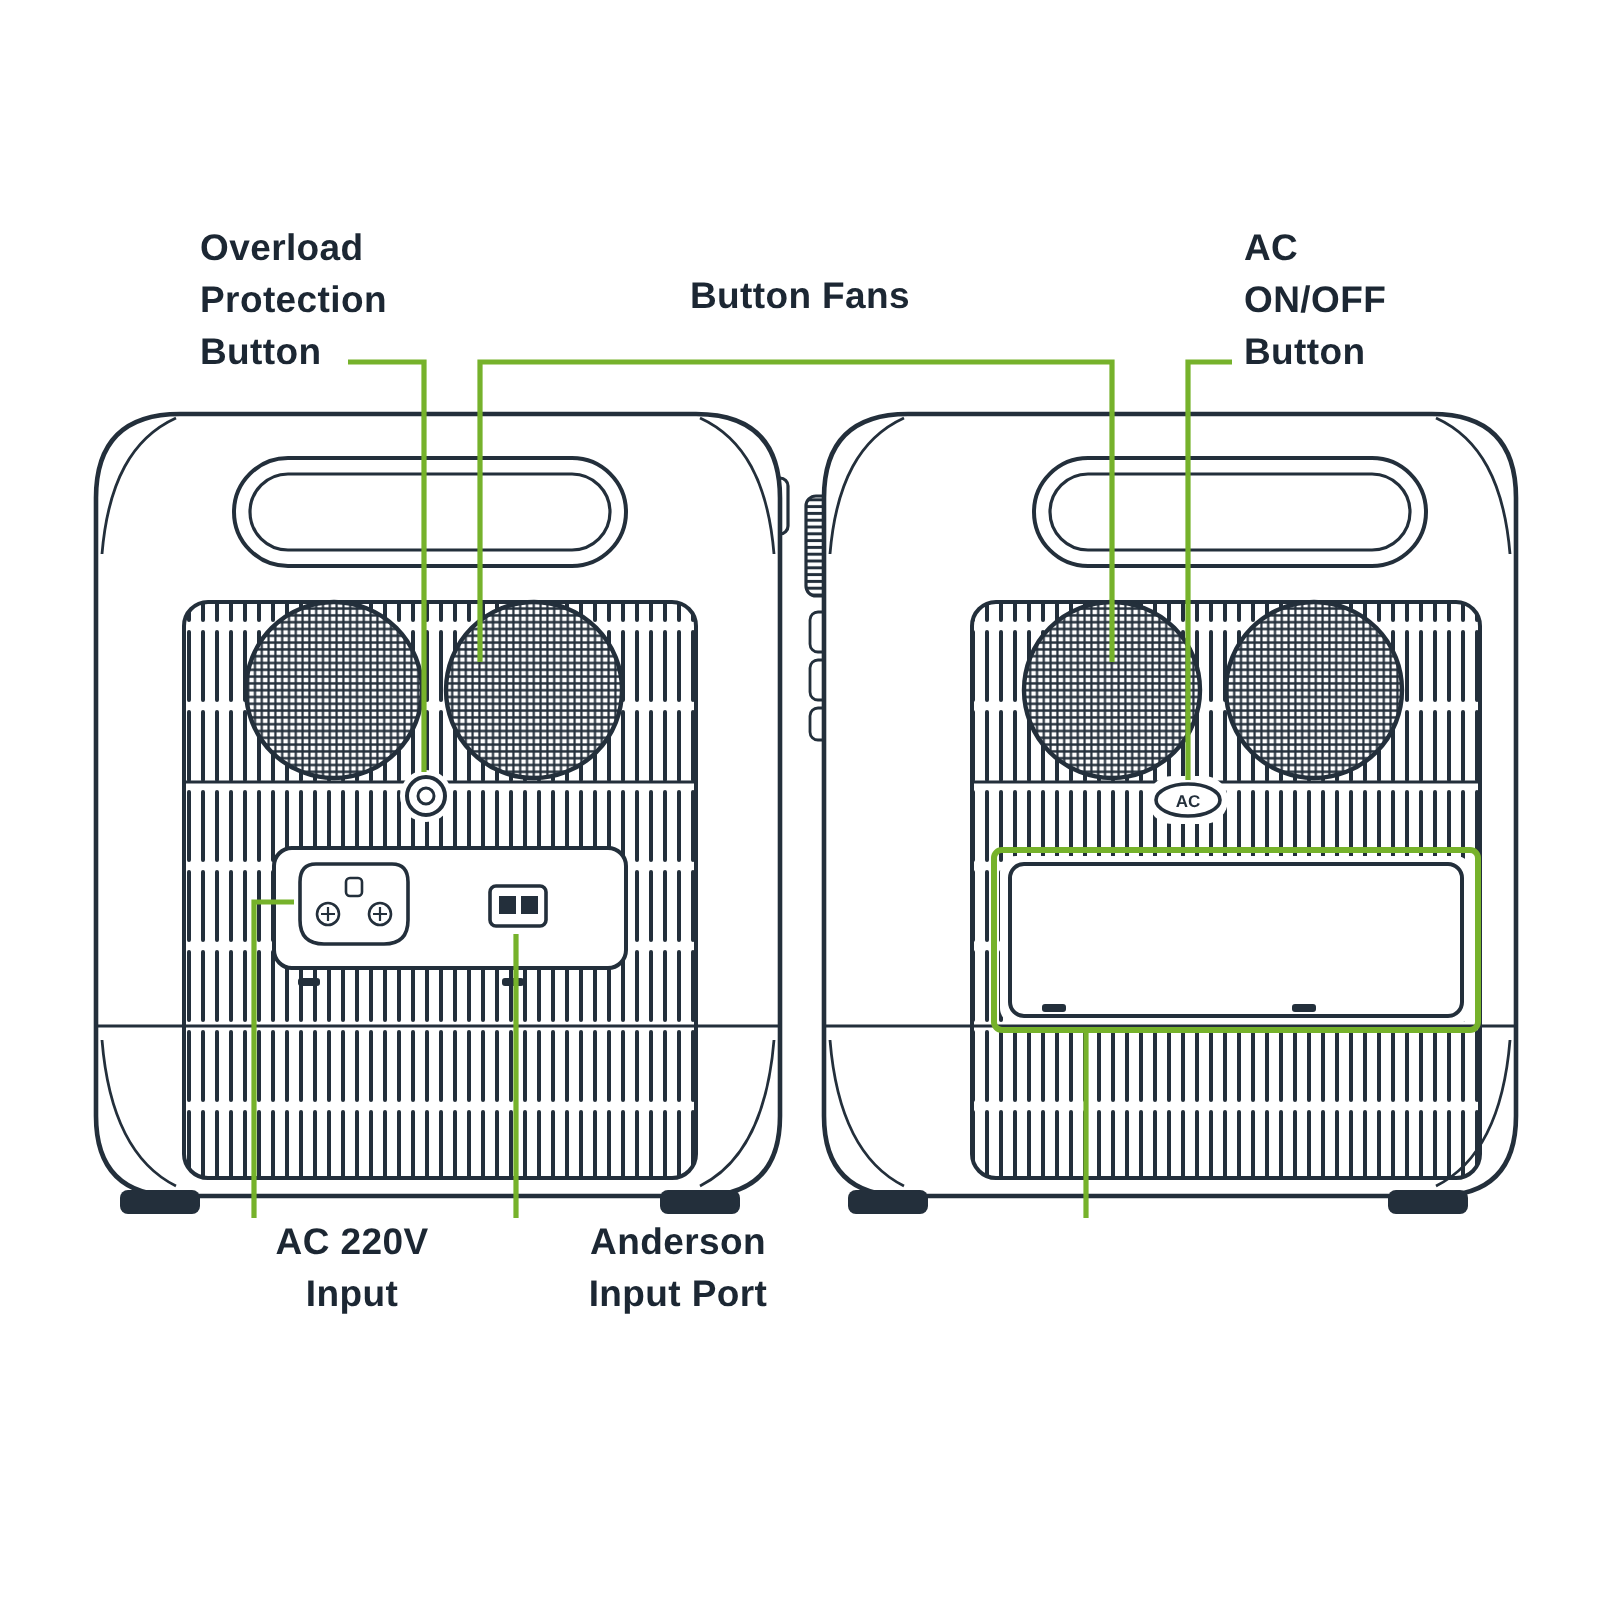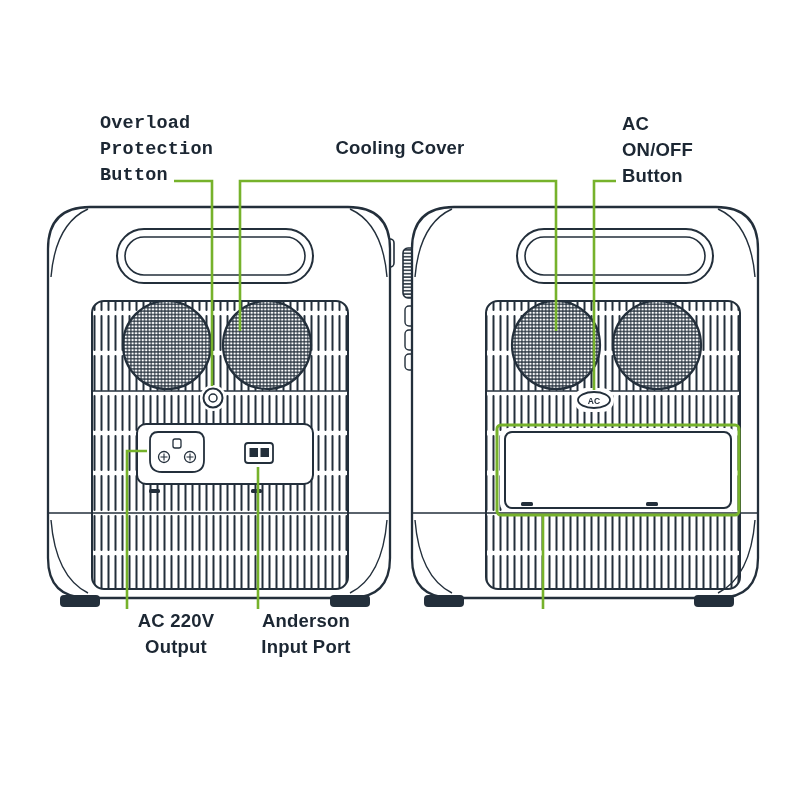--- a/index.html
+++ b/index.html
@@ -140,29 +140,29 @@
       <path d="M174 181 H212 V386"></path>
       <path d="M240 331 V181 H556 V331"></path>
       <path d="M616 181 H594 V390"></path>
       <path d="M127 609 V451 H147"></path>
       <path d="M258 609 V467"></path>
       <path d="M543 609 V516"></path>
       <rect x="497" y="425" width="242" height="90" rx="4" stroke-width="3"></rect>
     </g>
   </svg>
 
-  <div class="label" style="left:100px;top:111px;font-family:Liberation Mono, monospace;">Overload
+  <div class="label" style="left:100px;top:111px;">Overload
 Protection
 Button</div>
 
-  <div class="label center" style="left:300px;top:135px;width:200px;">Cooling Cover</div>
+  <div class="label center" style="left:300px;top:135px;width:200px;">Button Fans</div>
 
   <div class="label" style="left:622px;top:111px;">AC
 ON/OFF
 Button</div>
 
   <div class="label center" style="left:130px;top:608px;width:92px;">AC 220V
-Output</div>
+Input</div>
 
-  <div class="label center" style="left:250px;top:608px;width:112px;">Anderson
+  <div class="label center" style="left:283px;top:608px;width:112px;">Anderson
 Input Port</div>
 
 </div>
 
 </body></html>

